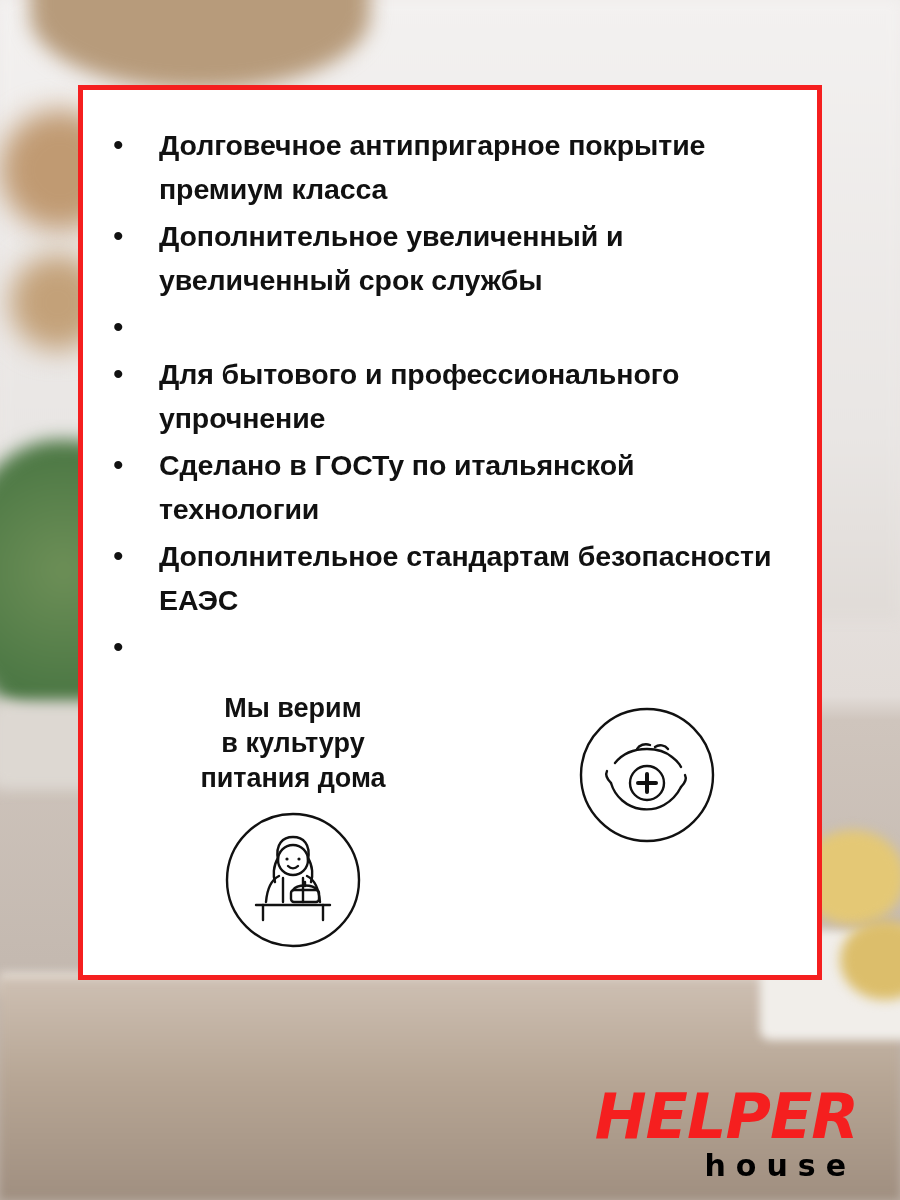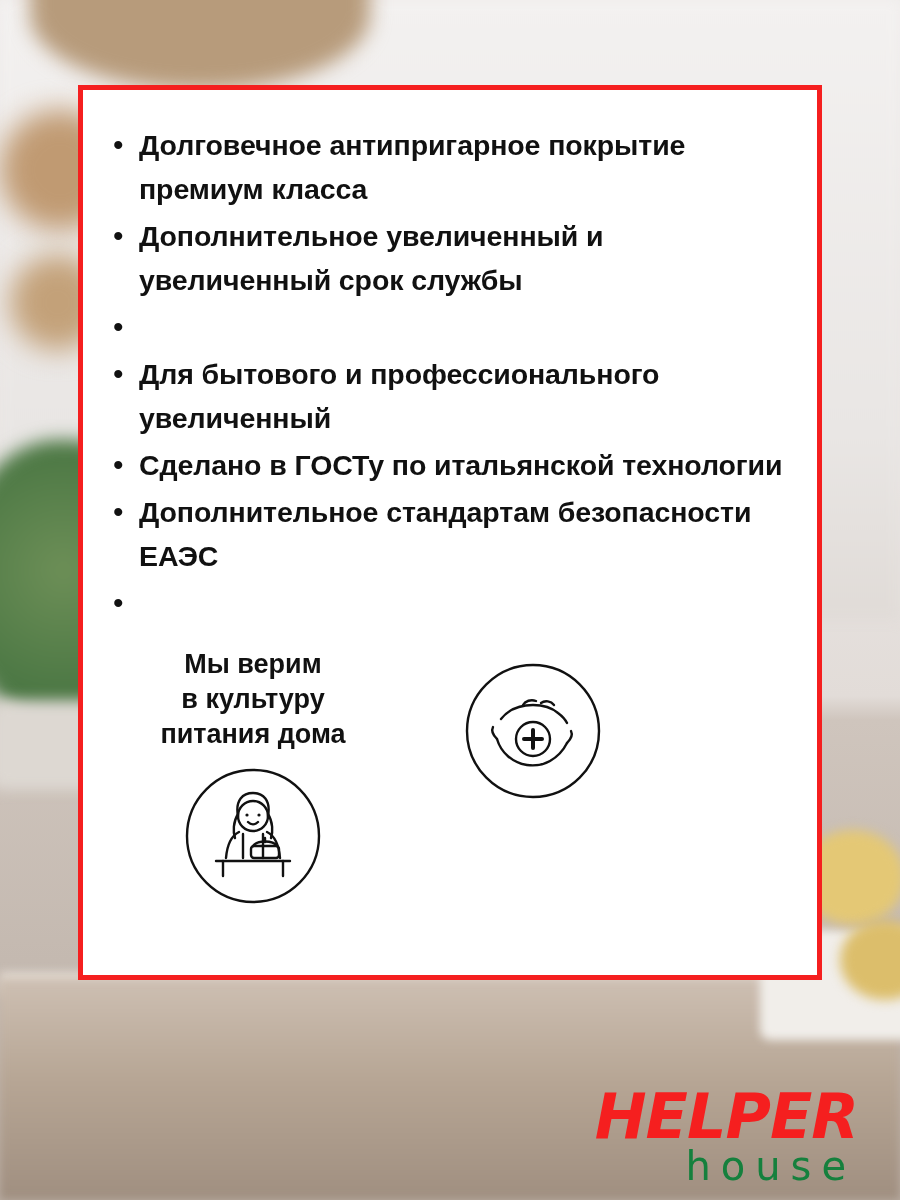--- a/index.html
+++ b/index.html
@@ -139,26 +139,28 @@
     line-height: 44px;
     color: #111111;
     text-align: left;
   }
   .bullet-text {
     font-size: 28.5px;
     line-height: 44px;
     font-weight: bold;
     color: #111111;
     letter-spacing: -0.1px;
+    margin-left: 20px;
   }
 
   
   .values {
     display: flex;
-    justify-content: flex-start;
+    justify-content: flex-end;
+    gap: 74px;
     margin-top: 22px;
     padding: 0 30px;
   }
   .value-col {
     width: 280px;
     text-align: center;
   }
   .value-title {
     font-size: 27px;
     line-height: 35px;
@@ -184,23 +186,23 @@
     font-family: "DejaVu Sans", sans-serif;
     font-size: 62px;
     font-weight: bold;
     font-style: italic;
     letter-spacing: -1px;
     color: #f51f1f;
     line-height: 64px;
   }
   .logo-sub {
     font-family: "DejaVu Sans", sans-serif;
-    font-size: 40px;
-    font-weight: normal;
-    color: #15803d;
+    font-size: 30px;
+    font-weight: bold;
+    color: #000000;
     letter-spacing: 10px;
     line-height: 34px;
     padding-right: 2px;
   }
 </style>
 </head>
 <body>
 
 <div class="page">
 
@@ -228,21 +230,21 @@
       </li>
       <li class="bullet">
         <span class="bullet-dot">•</span>
         <span class="bullet-text">Дополнительное увеличенный и увеличенный срок службы</span>
       </li>
       <li class="bullet">
         <span class="bullet-dot">•</span>
       </li>
       <li class="bullet">
         <span class="bullet-dot">•</span>
-        <span class="bullet-text">Для бытового и профессионального увеличенный</span>
+        <span class="bullet-text">Для бытового и профессионального упрочнение</span>
       </li>
       <li class="bullet">
         <span class="bullet-dot">•</span>
         <span class="bullet-text">Сделано в ГОСТу по итальянской технологии</span>
       </li>
       <li class="bullet">
         <span class="bullet-dot">•</span>
         <span class="bullet-text">Дополнительное стандартам безопасности ЕАЭС</span>
       </li>
       <li class="bullet">

